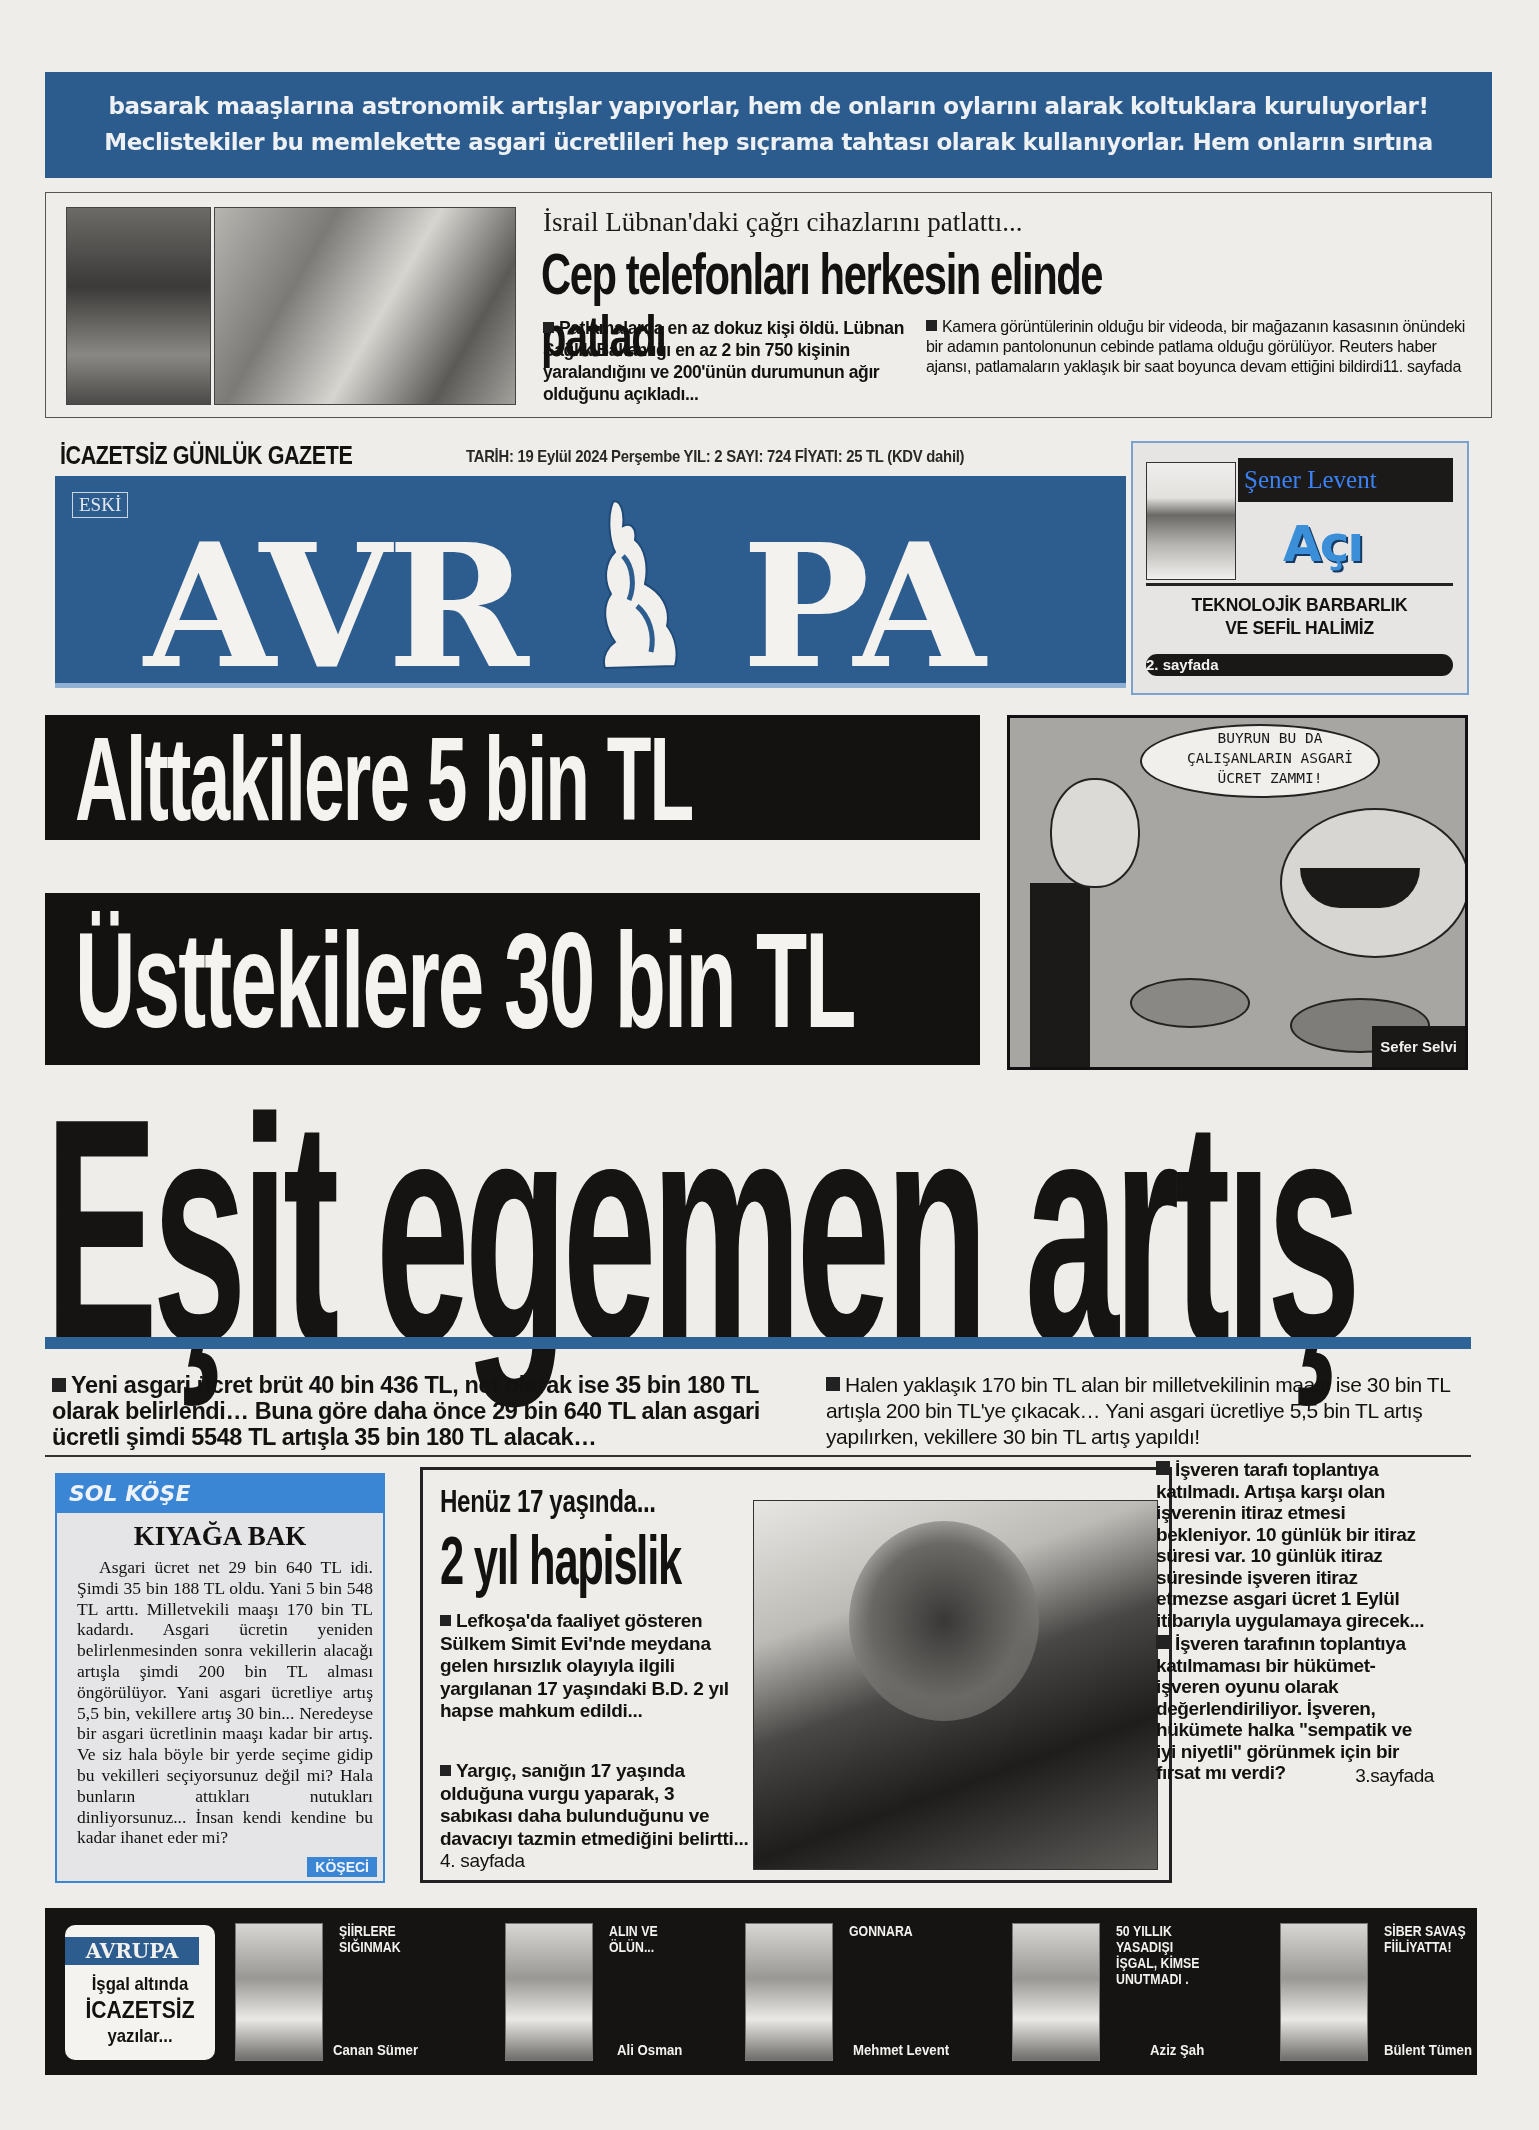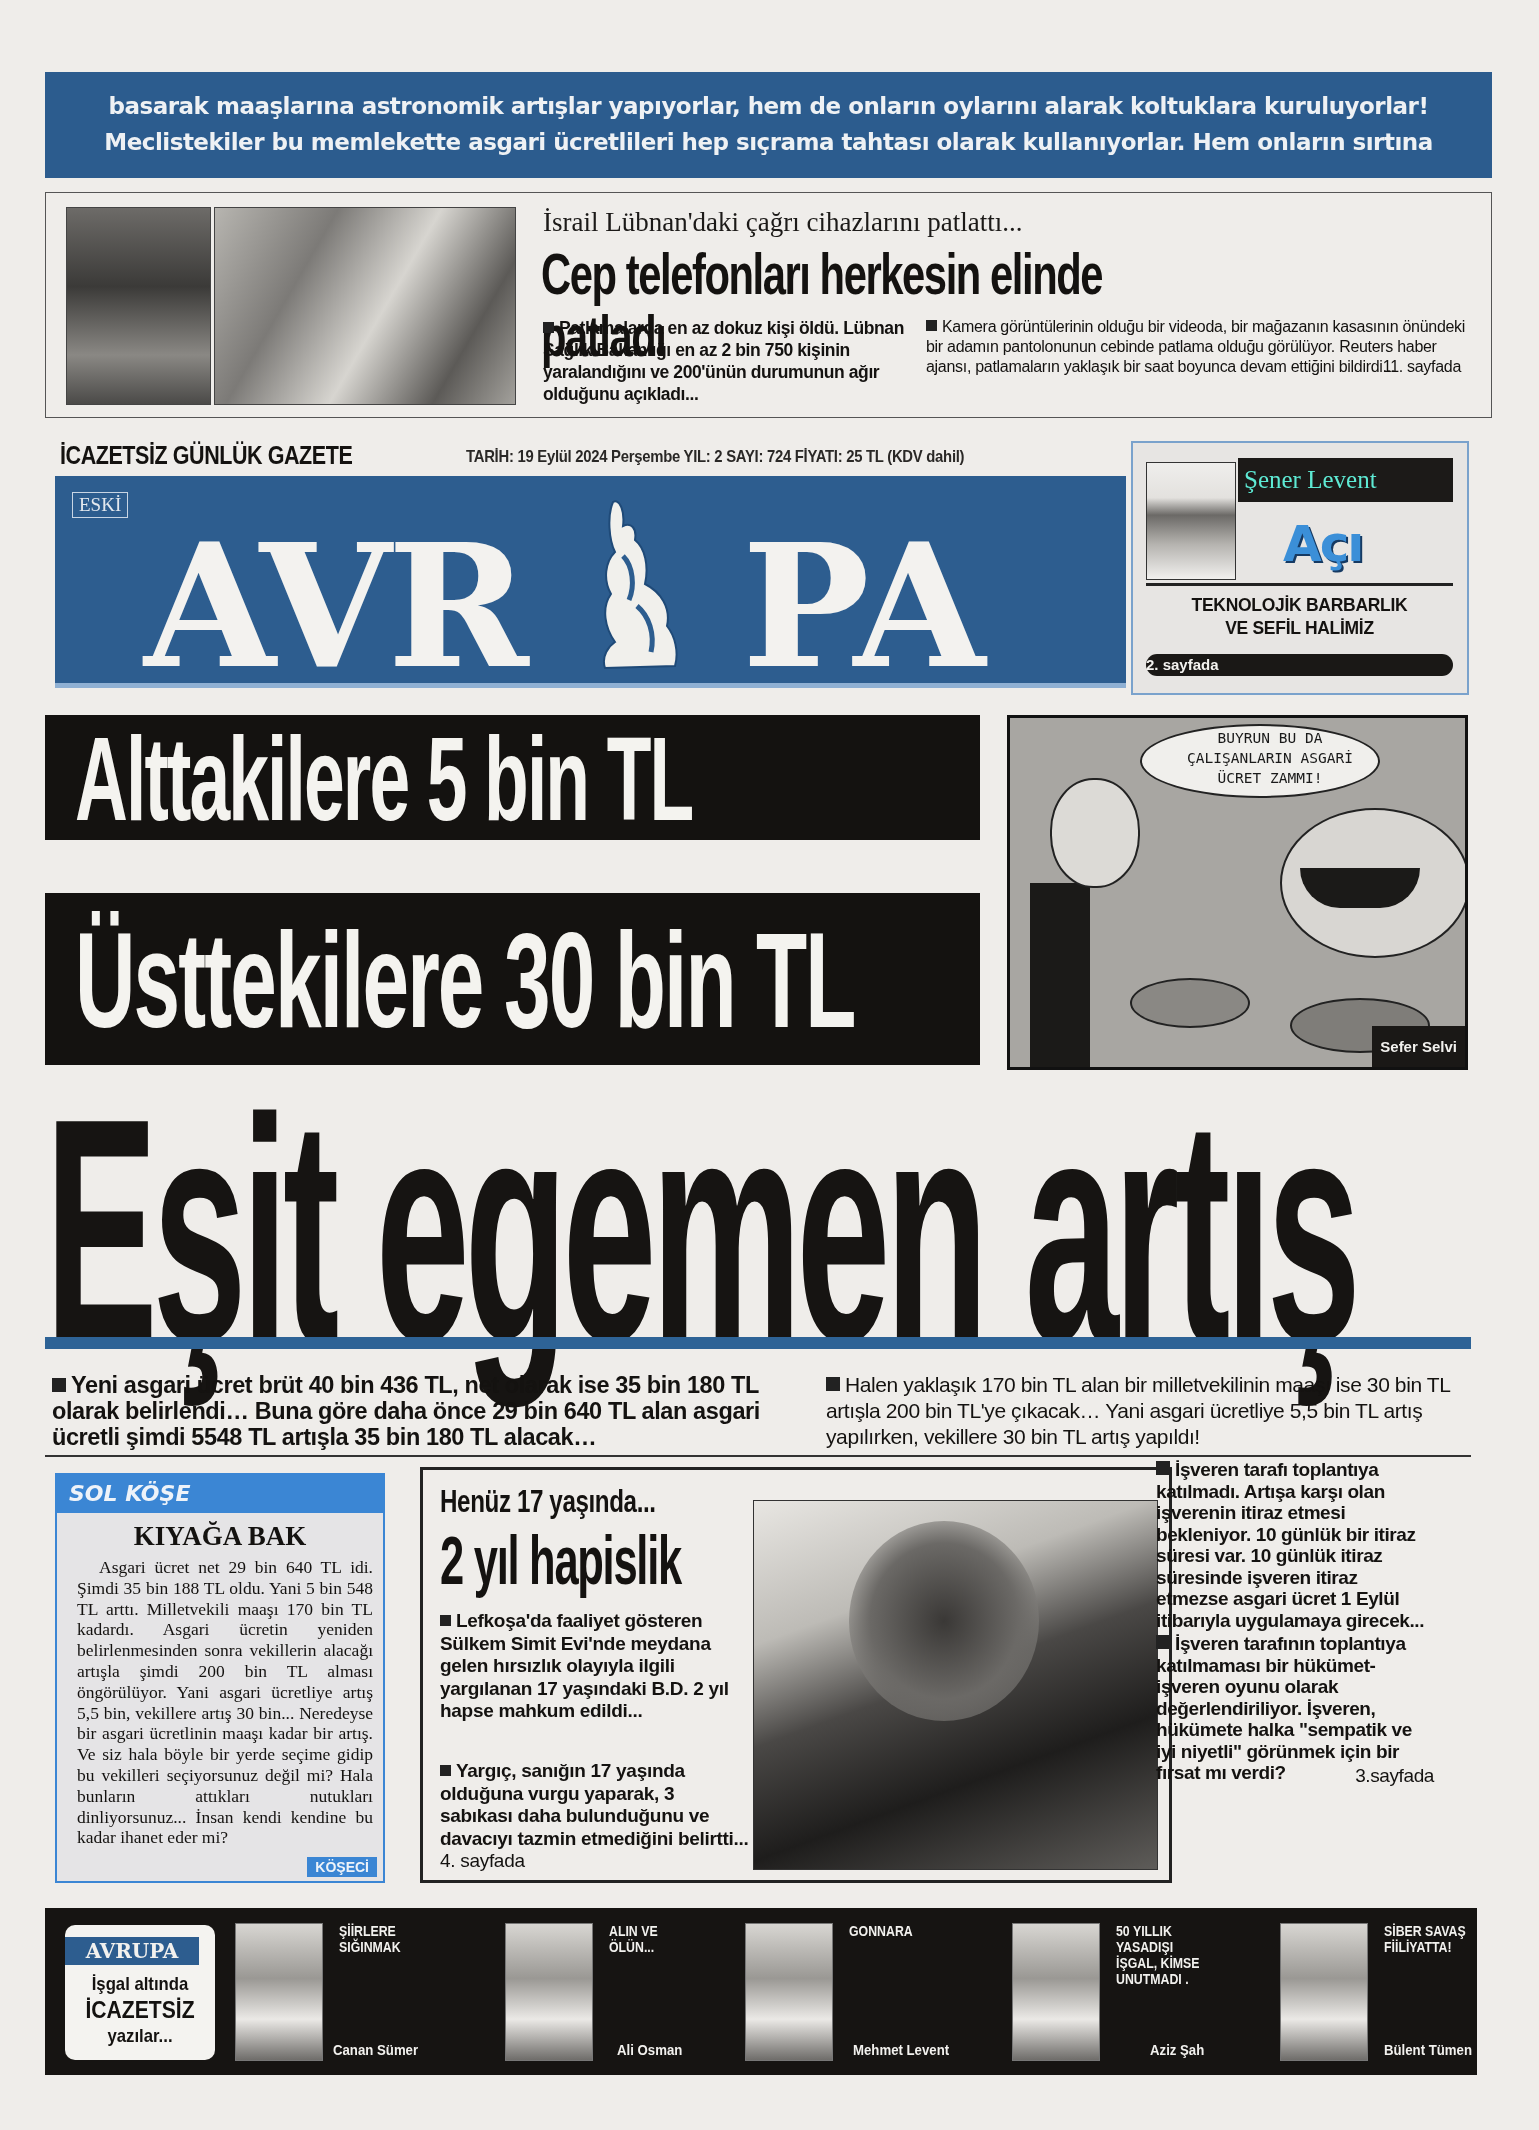--- a/index.html
+++ b/index.html
@@ -30,21 +30,21 @@
 
   
   #logo { left: 55px; top: 476px; width: 1071px; height: 212px; background: #2d5d8f; border-bottom: 5px solid #8fb0d3; }
   #logo-eski { left: 17px; top: 16px; border: 1.5px solid #c8d5e4; color: #e3e8ee; font-family: "Liberation Serif", serif; font-size: 19px; padding: 1px 6px; }
   .logo-l { position: absolute; top: 45px; color: #f3f2ef; font-family: "DejaVu Serif", serif; font-weight: 700; font-size: 170px; line-height: 170px; letter-spacing: -4px; margin-left: 47px; }
   #thinker { position: absolute; left: 520px; top: 20px; width: 120px; height: 178px; }
 
   
   #sl { left: 1131px; top: 441px; width: 338px; height: 254px; border: 2px solid #7aa2cc; background: #e7e5e3; }
   #sl-photo { left: 13px; top: 19px; width: 90px; height: 118px; background: linear-gradient(180deg,#efeeec 0%,#e3e1de 30%,#6b6966 45%,#b5b3af 70%,#f1f0ee 100%); border: 1px solid #333; }
-  #sl-name-bar { left: 105px; top: 15px; width: 215px; height: 44px; background: #1c1a18; color: #5eead4; font-family: "Liberation Serif", serif; font-size: 25px; line-height: 44px; padding-left: 6px; }
+  #sl-name-bar { left: 105px; top: 15px; width: 215px; height: 44px; background: #1c1a18; color: #3b82f6; font-family: "Liberation Serif", serif; font-size: 25px; line-height: 44px; padding-left: 6px; }
   #sl-aci { left: 150px; top: 72px; font-family: "DejaVu Sans", sans-serif; font-weight: 700; font-size: 50px; color: #3b8fd8; letter-spacing: -2px; text-shadow: 2px 2px 0 #163a63; }
   #sl-rule { left: 13px; top: 140px; width: 307px; height: 3px; background: #222; }
   #sl-title { left: 13px; top: 150px; width: 307px; text-align: center; font-size: 19px; line-height: 23px; font-weight: 700; transform: scaleX(0.92); letter-spacing: -0.3px; }
   #sl-page { left: 13px; top: 211px; width: 307px; height: 22px; border-radius: 11px; background: #1a1816; color: #f4f3f0; font-size: 15px; font-weight: 700; text-align: left; line-height: 22px; }
 
   
   .hbox { background: #141210; color: #f4f3ef; overflow: hidden; }
   #h1 { left: 45px; top: 715px; width: 935px; height: 125px; }
   #h2 { left: 45px; top: 893px; width: 935px; height: 172px; }
   .hbox .htext { position: absolute; left: 30px; font-weight: 700; font-size: 118px; letter-spacing: -3px; transform: scaleX(0.62); transform-origin: left top; white-space: nowrap; }

